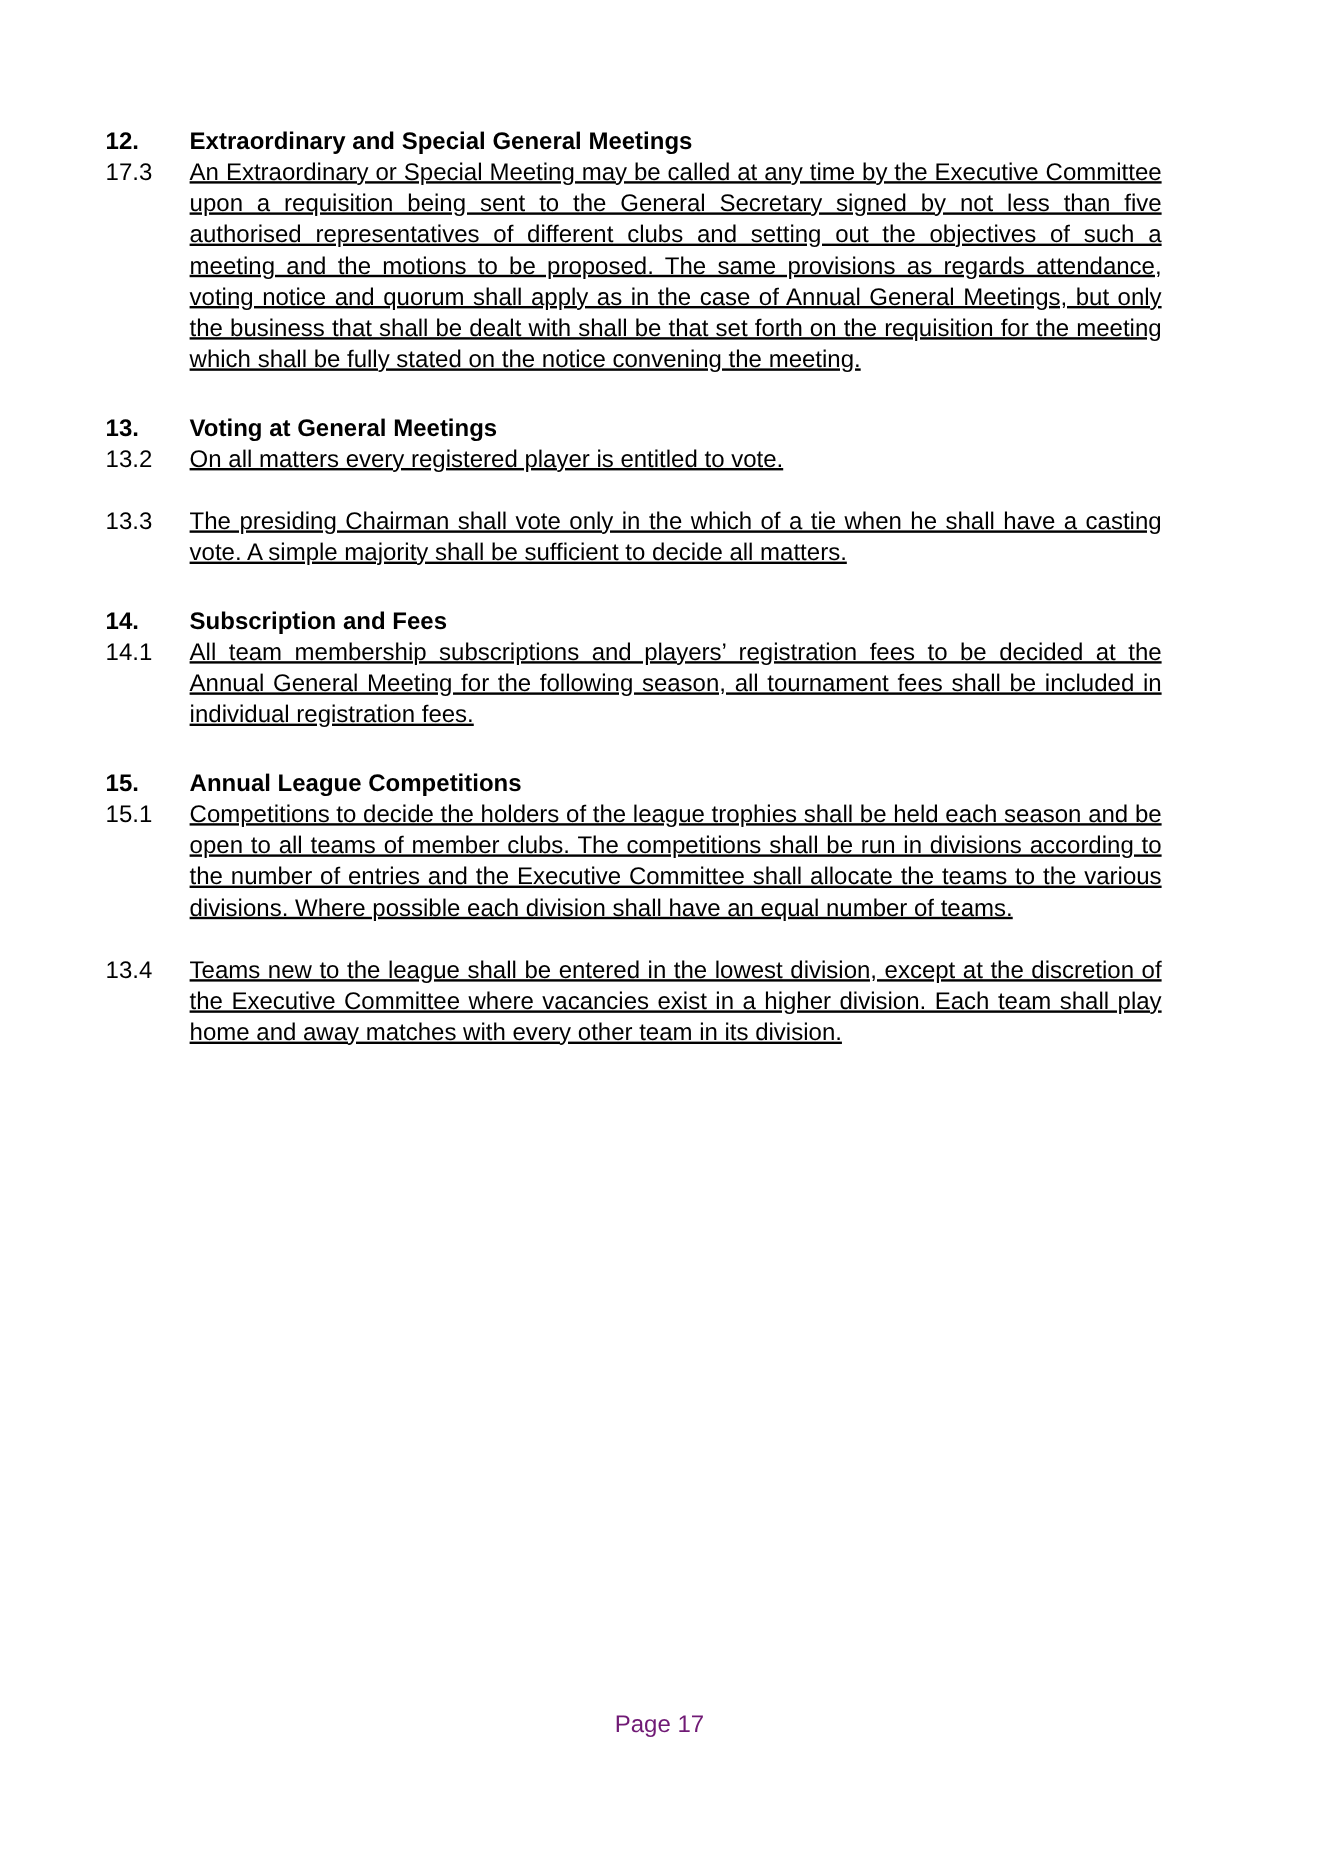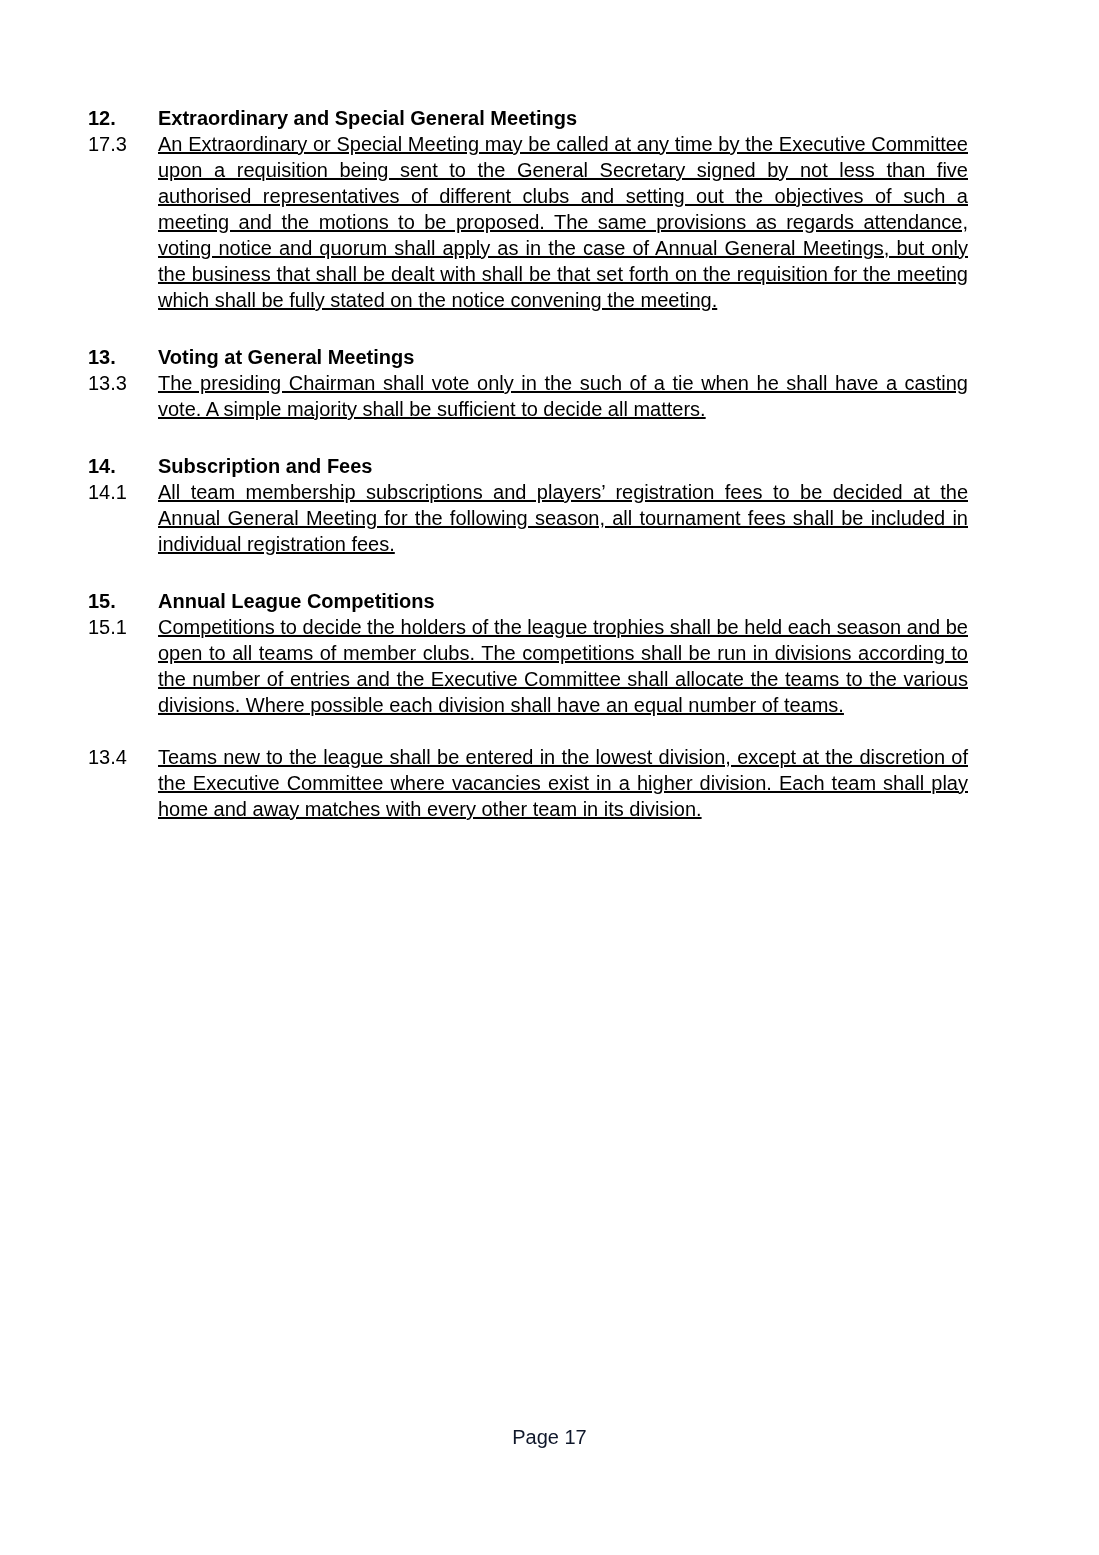--- a/index.html
+++ b/index.html
@@ -60,21 +60,21 @@
     margin-top: 26px;
   }
   .footer {
     position: absolute;
     top: 1424px;
     left: 0;
     width: 1099px;
     text-align: center;
     font-size: 20px;
     line-height: 26px;
-    color: #0f172a;
+    color: #701a75;
   }
 </style>
 </head>
 <body>
 
 <div class="page">
 
   <section>
     <div class="row heading">
       <span class="num">12.</span>
@@ -85,22 +85,26 @@
       <p class="txt">An Extraordinary or Special Meeting may be called at any time by the Executive Committee upon a requisition being sent to the General Secretary signed by not less than five authorised representatives of different clubs and setting out the objectives of such a meeting and the motions to be proposed. The same provisions as regards attendance, voting notice and quorum shall apply as in the case of Annual General Meetings, but only the business that shall be dealt with shall be that set forth on the requisition for the meeting which shall be fully stated on the notice convening the meeting.</p>
     </div>
   </section>
 
   <section>
     <div class="row heading">
       <span class="num">13.</span>
       <span class="ttl">Voting at General Meetings</span>
     </div>
     <div class="row clause">
+      <span class="num">13.2</span>
+      <p class="txt">On all matters every registered player is entitled to vote.</p>
+    </div>
+    <div class="row clause">
       <span class="num">13.3</span>
-      <p class="txt">The presiding Chairman shall vote only in the such of a tie when he shall have a casting vote. A simple majority shall be sufficient to decide all matters.</p>
+      <p class="txt">The presiding Chairman shall vote only in the which of a tie when he shall have a casting vote. A simple majority shall be sufficient to decide all matters.</p>
     </div>
   </section>
 
   <section>
     <div class="row heading">
       <span class="num">14.</span>
       <span class="ttl">Subscription and Fees</span>
     </div>
     <div class="row clause">
       <span class="num">14.1</span>

